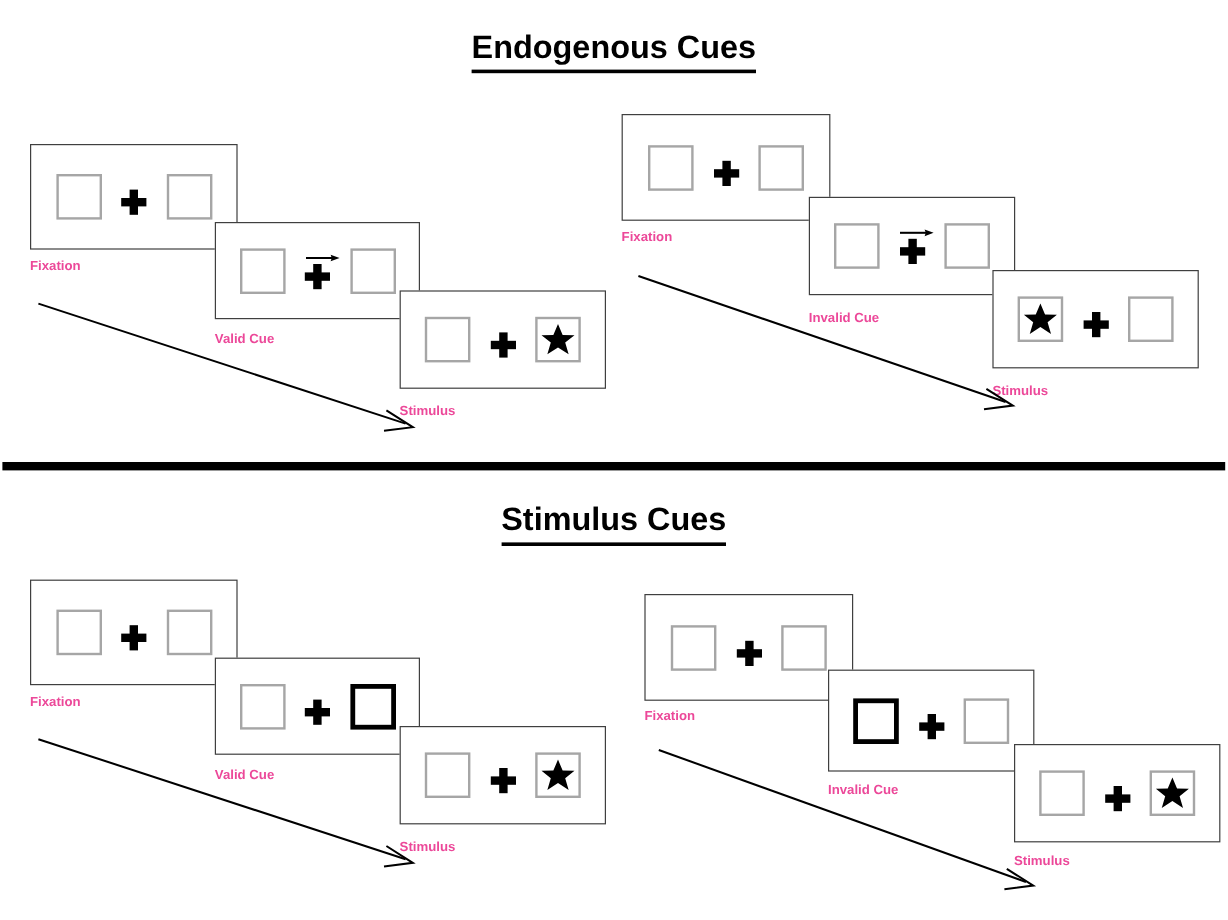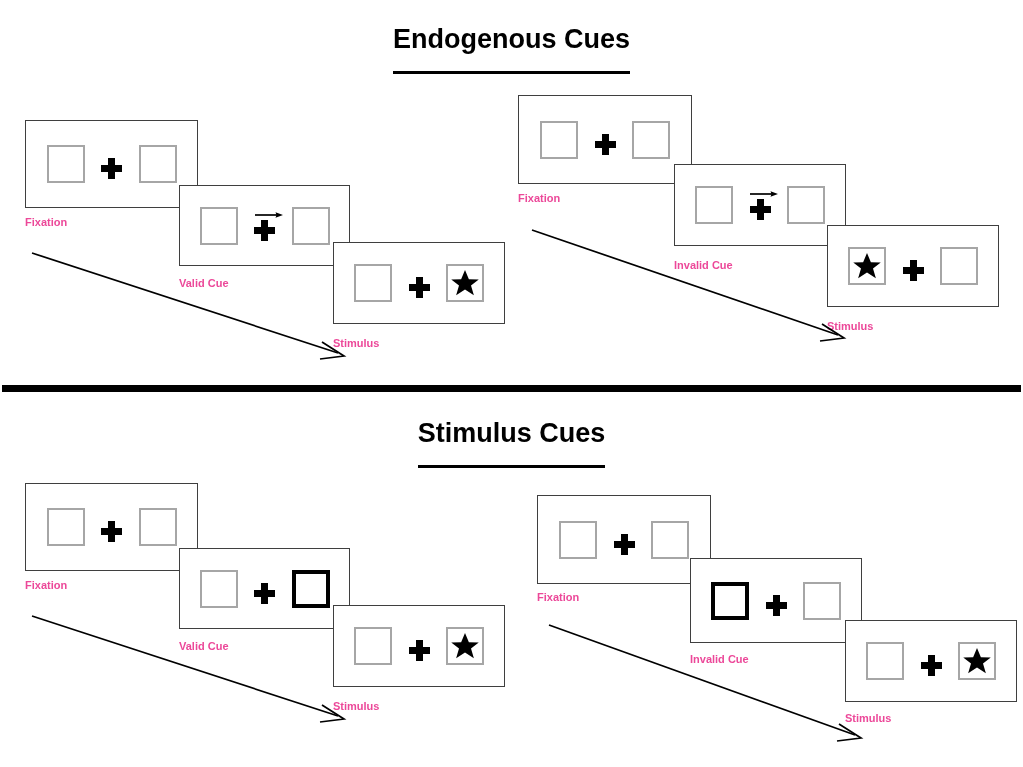--- a/index.html
+++ b/index.html
@@ -20,21 +20,21 @@
     position: absolute;
     width: 100%;
     text-align: center;
     font-size: 27px;
     font-weight: bold;
     color: #000000;
     letter-spacing: 0px;
   }
   .section-title span {
     border-bottom: 3px solid #000;
-    padding-bottom: 17px;
+    padding-bottom: 4px;
   }
 
   
   .divider {
     position: absolute;
     left: 2px;
     width: 1019px;
     height: 7px;
     background: #000000;
   }

